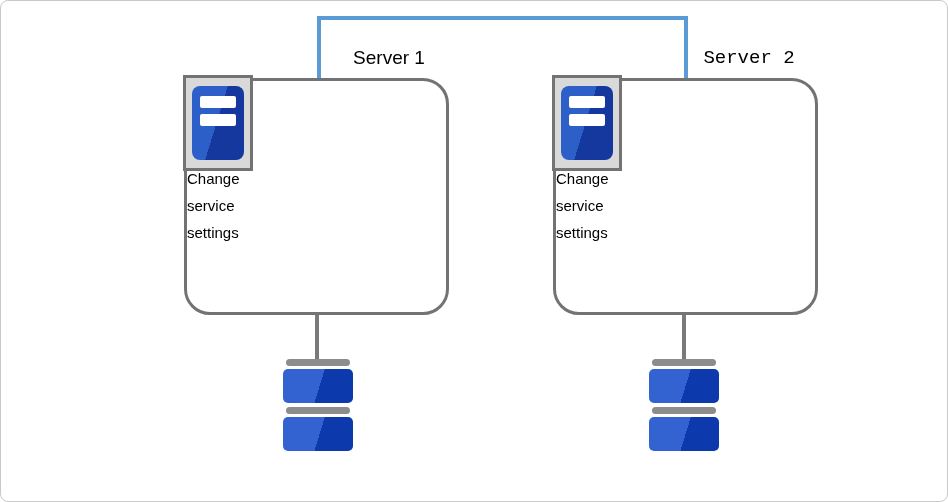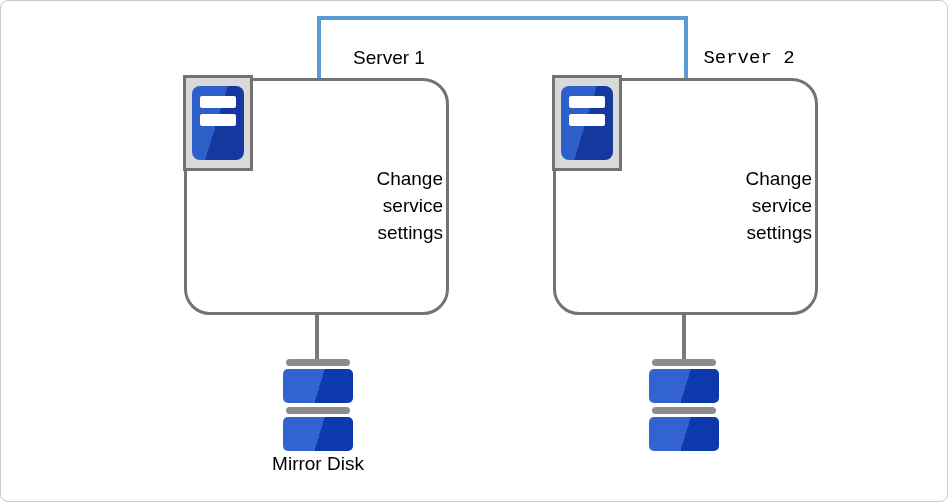--- a/index.html
+++ b/index.html
@@ -21,22 +21,22 @@
   }
   .server-title.s1{left:326px;}
   .server-title.s2{left:686px;font-family:Liberation Mono, monospace;}
   .group-box{
     position:absolute;top:77px;width:265px;height:237px;box-sizing:border-box;
     border:3px solid var(--box-border-gray);border-radius:26px;background:#fff;z-index:1;
   }
   .group-box.b1{left:183px;}
   .group-box.b2{left:552px;}
   .box-text{
-    position:absolute;left:0;right:3px;top:84px;text-align:right;
-    font-size:19px;line-height:27px;
+    position:absolute;left:0;right:12px;top:84px;text-align:left;
+    font-size:15px;line-height:27px;
   }
   .box-text span{display:block;}
   .server-icon{
     position:absolute;top:74px;width:70px;height:96px;box-sizing:border-box;
     background:var(--icon-frame-fill);border:3px solid var(--box-border-gray);z-index:3;
   }
   .server-icon.i1{left:182px;}
   .server-icon.i2{left:551px;}
   .tower{
     position:absolute;left:6px;right:6px;top:8px;bottom:8px;border-radius:8px;
@@ -120,15 +120,14 @@
     <div class="disk-cap c2"></div>
     <div class="disk-platter p2"></div>
   </div>
   <div class="disk d2">
     <div class="disk-cap c1"></div>
     <div class="disk-platter p1"></div>
     <div class="disk-cap c2"></div>
     <div class="disk-platter p2"></div>
   </div>
 
-  <div class="disk-label">Mirror Disk</div>
 
 </div>
 
 </body></html>

